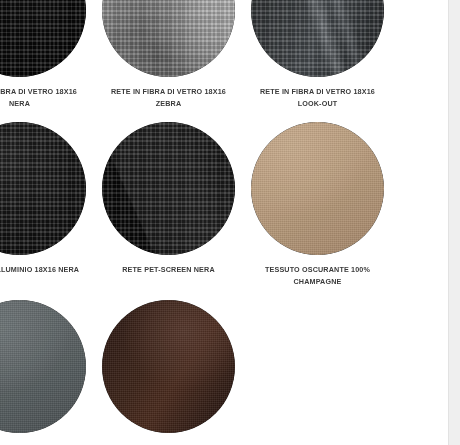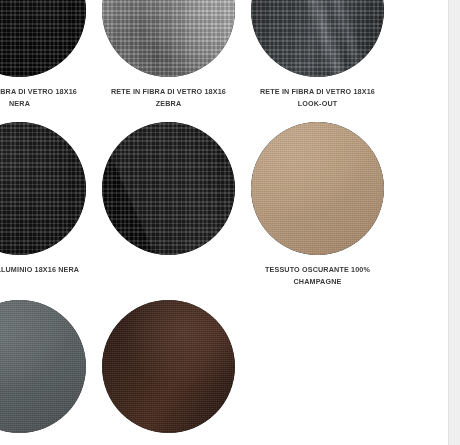--- a/index.html
+++ b/index.html
@@ -150,20 +150,21 @@
     </div>
 
 
     <div class="swatch-cell">
       <div class="swatch-circle mesh">
         <div class="tex" style="background:
                linear-gradient(66deg, #0a0a0a 0%, #0a0a0a 27%, #1e1e1e 28%, #242424 62%, #141414 100%),
                radial-gradient(circle at 55% 30%, #2b2b2b 0%, #101010 80%);
                background-blend-mode:normal, multiply;"></div>
       </div>
+      <div class="swatch-caption">RETE PET-SCREEN NERA</div>
     </div>
 
     <div class="swatch-cell">
       <div class="swatch-circle weave">
         <div class="tex" style="background:
                radial-gradient(ellipse 95% 85% at 30% 18%, #c7ab8c 0%, rgba(199,171,140,0) 62%),
                linear-gradient(150deg, #c0a384 0%, #b89b7c 45%, #ab8e70 80%, #a1846a 100%);"></div>
       </div>
       <div class="swatch-caption">TESSUTO OSCURANTE 100%
 CHAMPAGNE</div>

